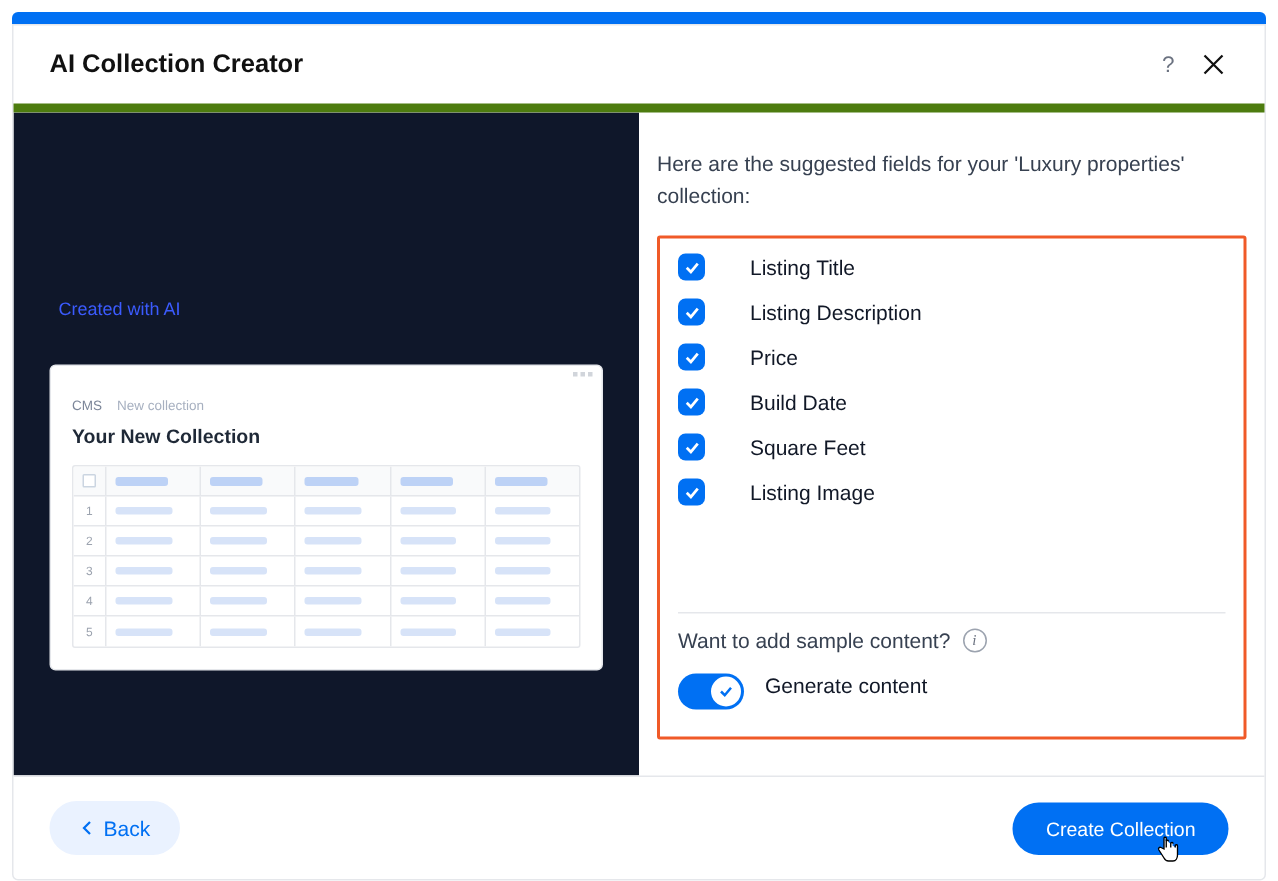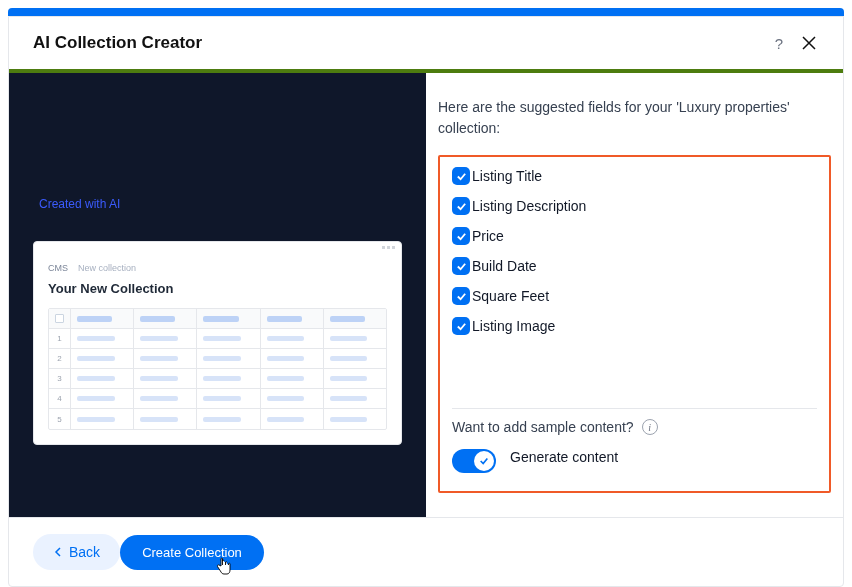--- a/index.html
+++ b/index.html
@@ -1,19 +1,19 @@
 <!DOCTYPE html>
 <html><head>
 <meta charset="utf-8">
 <style>
 * { box-sizing: border-box; margin: 0; padding: 0; }
 body { font-family: -apple-system, BlinkMacSystemFont, "Segoe UI", Arial, sans-serif; background: #fff; }
 .topbar { height: 8px; background: #0070f3; border-radius: 4px 4px 0 0; margin: 8px 8px 0 8px; }
 .modal { margin: 0 8px 8px 8px; border: 1px solid #e5e7eb; border-radius: 0 0 4px 4px; background: #fff; height: 571px; display: flex; flex-direction: column; }
-.header { display: flex; align-items: center; justify-content: space-between; padding: 16px 24px; border-bottom: 4px solid #4d7c0f; }
+.header { display: flex; align-items: center; justify-content: space-between; padding: 16px 24px; border-bottom: 6px solid #4d7c0f; }
 .header-title { font-size: 17px; font-weight: 700; color: #111; }
 .header-actions { display: flex; gap: 16px; align-items: center; }
 .help-icon { font-size: 15px; color: #6b7280; cursor: pointer; }
 .close-btn { width: 20px; height: 20px; display: flex; align-items: center; justify-content: center; cursor: pointer; color: #111; }
 .close-btn svg { width: 14px; height: 14px; }
 .body { display: flex; flex: 1; overflow: hidden; }
 .left-panel { width: 50%; background: #0f172a; padding: 24px 24px; display: flex; flex-direction: column; }
 .ai-badge { color: #3b5bfd; font-size: 12px; font-weight: 500; margin-bottom: 30px; margin-top: 100px; padding-left: 6px; }
 .preview-card { background: #fff; border-radius: 4px; border: 1px solid #e5e7eb; overflow: hidden; }
 .preview-head { display: flex; justify-content: flex-end; padding: 4px 6px; }
@@ -33,35 +33,35 @@
 .checkbox-cell { flex: 0 0 22px; display: flex; align-items: center; justify-content: center; height: 100%; border-right: 1px solid #e5e7eb; }
 .chk { width: 9px; height: 9px; border: 1px solid #cbd5e1; background: #fff; border-radius: 1px; }
 .bar { height: 6px; border-radius: 2px; }
 .bar.hdr { background: #bdd2f6; width: 70%; }
 .bar.line { background: #d7e3f8; width: 75%; height: 5px; }
 
 .right-panel { width: 50%; padding: 24px 12px; display: flex; flex-direction: column; }
 .intro { font-size: 14px; color: #374151; line-height: 1.5; margin-bottom: 16px; }
 .highlight-box { border: 2px solid #f05a28; border-radius: 2px; padding: 4px 12px 18px 12px; flex: 1; display: flex; flex-direction: column; }
 .fields { display: flex; flex-direction: column; gap: 12px; padding-top: 6px; }
-.field-row { display: flex; align-items: center; gap: 2px; }
+.field-row { display: flex; align-items: center; gap: 30px; }
 .cb { width: 18px; height: 18px; border-radius: 5px; background: #0070f3; display: flex; align-items: center; justify-content: center; cursor: pointer; flex-shrink: 0; }
 .cb svg { width: 11px; height: 11px; }
 .field-label { font-size: 14px; color: #111827; }
 .spacer { flex: 1; }
 .divider { height: 1px; background: #e5e7eb; margin: 14px 0 10px 0; }
 .sample-q { font-size: 14px; color: #374151; display: flex; align-items: flex-start; gap: 8px; margin-bottom: 14px; }
 .info-icon { width: 16px; height: 16px; border: 1px solid #9ca3af; border-radius: 50%; display: flex; align-items: center; justify-content: center; font-size: 10px; font-style: italic; color: #6b7280; font-family: serif; }
 .toggle-row { display: flex; align-items: flex-start; gap: 14px; }
 .toggle { width: 44px; height: 24px; background: #0070f3; border-radius: 12px; position: relative; cursor: pointer; }
 .toggle-knob { position: absolute; right: 2px; top: 2px; width: 20px; height: 20px; background: #fff; border-radius: 50%; display: flex; align-items: center; justify-content: center; }
 .toggle-knob svg { width: 10px; height: 10px; }
 .toggle-label { font-size: 14px; color: #111827; }
 
-.footer { border-top: 1px solid #e5e7eb; padding: 16px 24px; display: flex; justify-content: flex-start; align-items: center; }
+.footer { border-top: 1px solid #e5e7eb; padding: 16px 24px; display: flex; justify-content: space-between; gap: 16px; align-items: center; }
 .btn-back { background: #eaf2ff; color: #0070f3; padding: 10px 20px; border-radius: 20px; font-size: 14px; display: flex; align-items: center; gap: 6px; cursor: pointer; border: none; }
 .btn-back svg { width: 10px; height: 10px; }
 .btn-primary { background: #0070f3; color: #fff; padding: 10px 22px; border-radius: 20px; font-size: 13px; cursor: pointer; border: none; position: relative; }
 .cursor-hand { position: absolute; bottom: -8px; right: 32px; font-size: 14px; color: #000; pointer-events: none; }
 </style>
 </head>
 <body>
 
 <div class="topbar"></div>
 <div class="modal">

